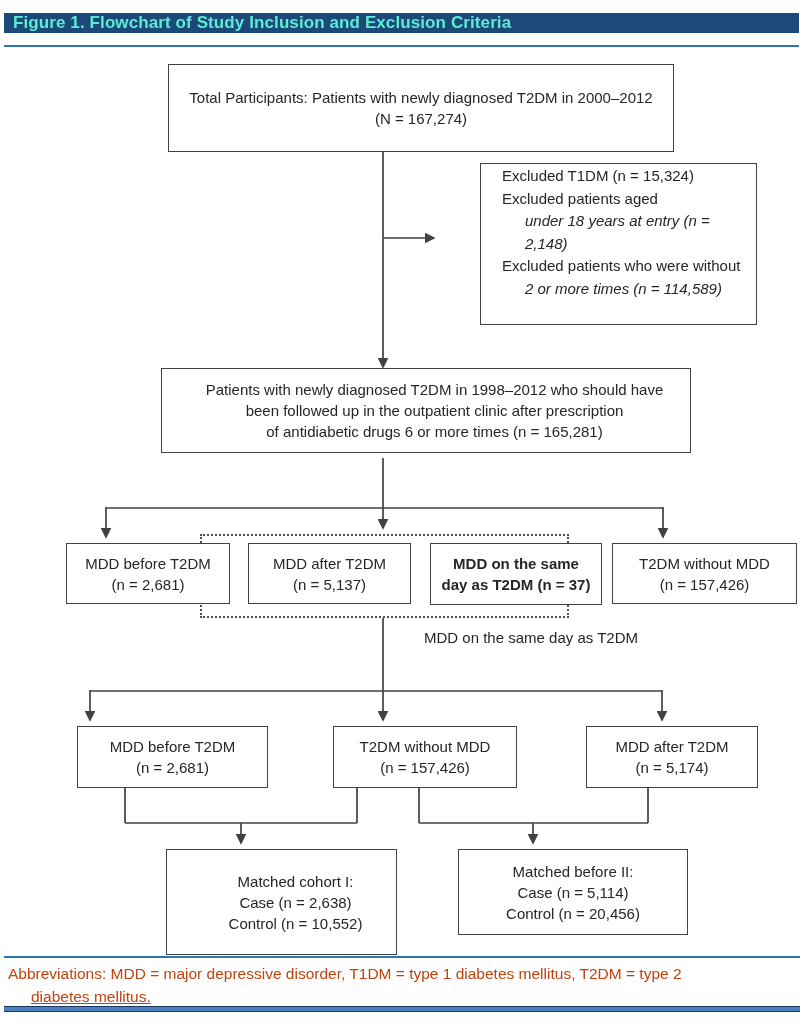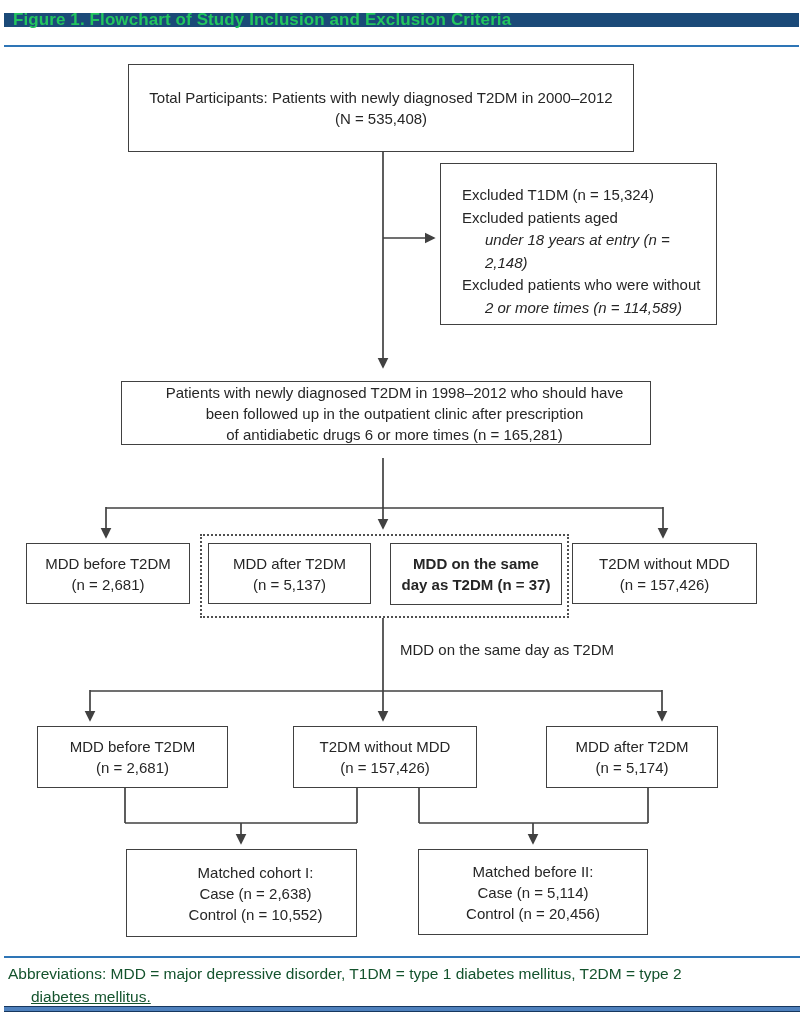--- a/index.html
+++ b/index.html
@@ -8,23 +8,23 @@
     width: 804px;
     height: 1024px;
     background: #ffffff;
     font-family: "Liberation Sans", sans-serif;
     color: #262626;
     overflow: hidden;
   }
   .title-bar {
     position: absolute;
     left: 4px; top: 13px;
-    width: 795px; height: 14px;
+    width: 795px; height: 20px;
     background: #1b4a78;
-    color: #22c55e;
+    color: #5eead4;
     font-size: 17px;
     font-weight: bold;
     display: flex;
     align-items: center;
     padding-left: 9px;
     box-sizing: border-box;
     letter-spacing: 0.1px;
     text-align: center;
   }
   .title-underline {
@@ -45,54 +45,55 @@
     border: 1.5px solid #414141;
     background: #ffffff;
     display: flex;
     flex-direction: column;
     justify-content: center;
     align-items: center;
     text-align: center;
     font-size: 15px;
     line-height: 21px;
     z-index: 2;
+    margin-left: 40px;
   }
   .box.left-align {
     justify-content: flex-start;
     align-items: flex-start;
     text-align: left;
-    padding: 20px 8px 8px 21px;
+    padding: 1px 8px 8px 21px;
     line-height: 22.5px;
   }
   .box.left-align .indent { padding-left: 23px; font-style: italic; }
   .dotted-group {
     position: absolute;
     box-sizing: border-box;
     border: 2px dotted #4f4f4f;
     background: transparent;
     z-index: 1;
   }
   .float-label {
     position: absolute;
     display: flex;
-    flex-direction: row;
+    flex-direction: column;
     justify-content: flex-start;
     align-items: center;
     text-align: center;
     font-size: 15px;
     line-height: 21px;
     z-index: 2;
   }
   .footer-rule {
     position: absolute;
     left: 4px; top: 956px;
     width: 796px; height: 2px;
     background: #2e75b6;
   }
-  .abbrev-line { position: absolute; font-size: 15.5px; line-height: 22px; color: #14532d; }
+  .abbrev-line { position: absolute; font-size: 15.5px; line-height: 22px; color: #c2410c; }
   .abbrev-1 { left: 8px; top: 963px; }
   .abbrev-2 { left: 31px; top: 986px; text-decoration: underline; }
   .footer-band {
     position: absolute;
     left: 4px; top: 1006px;
     width: 796px; height: 6px;
     box-sizing: border-box;
     background: #4f81bd;
     border-top: 1.5px solid #17375e;
     border-bottom: 1.5px solid #17375e;
@@ -137,32 +138,32 @@
 
       <line x1="419" y1="788" x2="419" y2="823"></line>
       <line x1="648" y1="788" x2="648" y2="823"></line>
       <line x1="419" y1="823" x2="648" y2="823"></line>
       <line x1="533" y1="823" x2="533" y2="843" marker-end="url(#arrow)"></line>
     </g>
   </svg>
 
   <div class="box" style="left:128px; top:64px; width:506px; height:88px;">
     <span>Total Participants: Patients with newly diagnosed T2DM in 2000–2012</span>
-    <span>(N = 535,408)</span>
+    <span>(N = 167,274)</span>
   </div>
 
   <div class="box left-align" style="left:440px; top:163px; width:277px; height:162px;">
     <span>Excluded T1DM (n = 15,324)</span>
     <span>Excluded patients aged</span>
     <span class="indent">under 18 years at entry (n = 2,148)</span>
     <span>Excluded patients who were without</span>
     <span class="indent">2 or more times (n = 114,589)</span>
   </div>
 
-  <div class="box" style="left:121px; top:381px; width:530px; height:64px;padding-left:17px;">
+  <div class="box" style="left:121px; top:368px; width:530px; height:85px;padding-left:17px;">
     <span>Patients with newly diagnosed T2DM in 1998–2012 who should have</span>
     <span>been followed up in the outpatient clinic after prescription</span>
     <span>of antidiabetic drugs 6 or more times (n = 165,281)</span>
   </div>
 
   <div class="dotted-group" style="left:200px; top:534px; width:369px; height:84px;"></div>
 
   <div class="box" style="left:26px; top:543px; width:164px; height:61px;">
     <span>MDD before T2DM</span>
     <span>(n = 2,681)</span>
@@ -190,21 +191,21 @@
   </div>
   <div class="box" style="left:293px; top:726px; width:184px; height:62px;">
     <span>T2DM without MDD</span>
     <span>(n = 157,426)</span>
   </div>
   <div class="box" style="left:546px; top:726px; width:172px; height:62px;">
     <span>MDD after T2DM</span>
     <span>(n = 5,174)</span>
   </div>
 
-  <div class="box" style="left:126px; top:849px; width:231px; height:88px;padding-left:28px;">
+  <div class="box" style="left:126px; top:849px; width:231px; height:106px;padding-left:28px;">
     <span>Matched cohort I:</span>
     <span>Case (n = 2,638)</span>
     <span>Control (n = 10,552)</span>
   </div>
   <div class="box" style="left:418px; top:849px; width:230px; height:86px;">
     <span>Matched before II:</span>
     <span>Case (n = 5,114)</span>
     <span>Control (n = 20,456)</span>
   </div>
 

